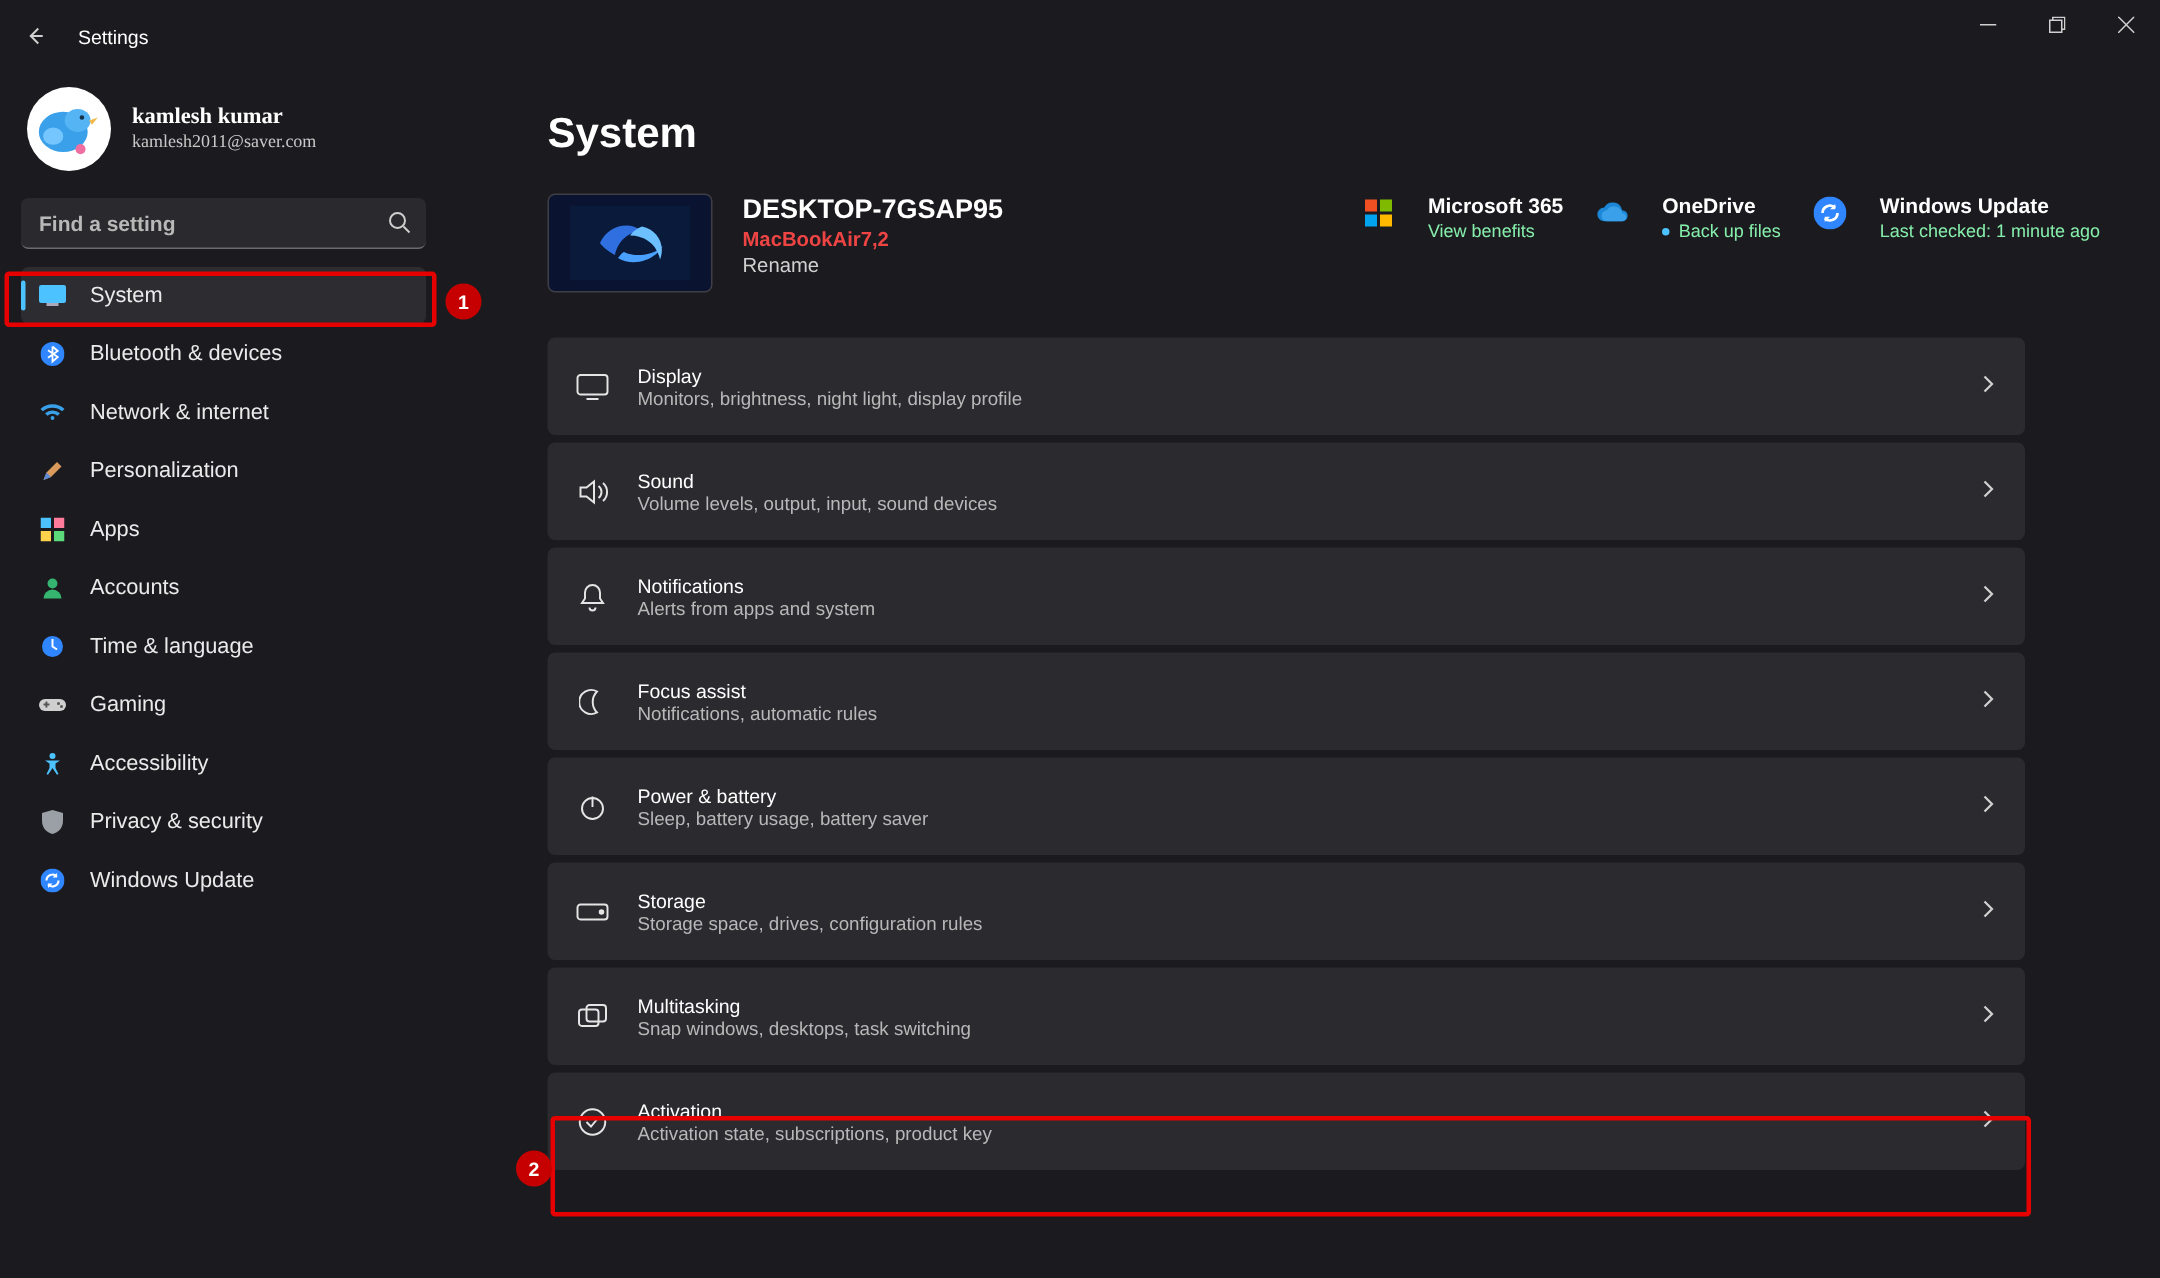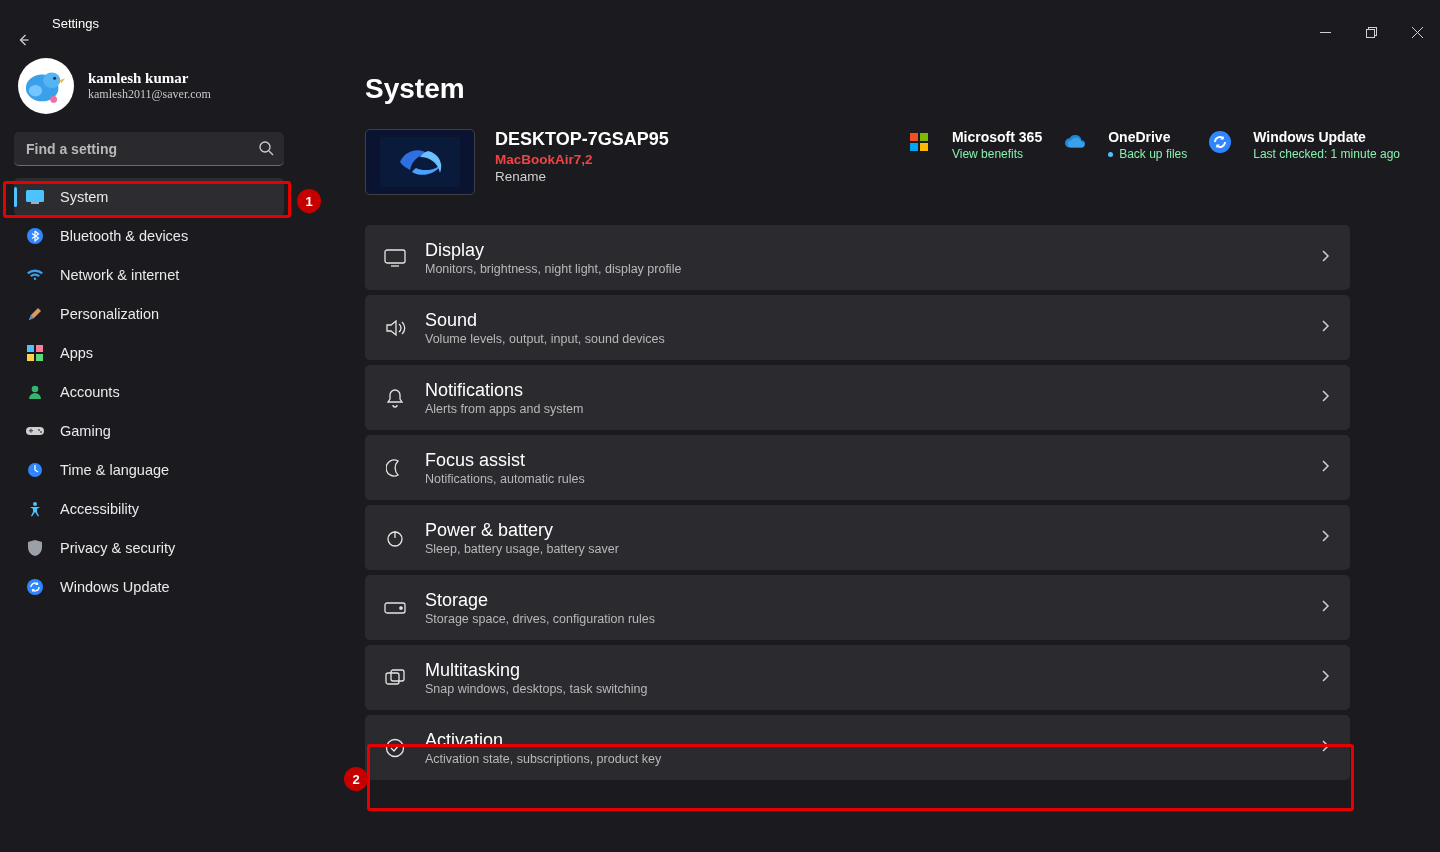--- a/index.html
+++ b/index.html
@@ -1,20 +1,20 @@
 <!DOCTYPE html>
 <html><head>
 <meta charset="utf-8">
 <style>
   * { box-sizing: border-box; margin: 0; padding: 0; }
   html, body { width: 1440px; height: 852px; background: #1b1b1f; color: #fff; font-family: "Segoe UI", "Segoe UI Variable", Arial, sans-serif; font-size: 14px; overflow: hidden; }
   body { position: relative; }
 
   
-  .titlebar { position: absolute; top: 16px; left: 0; right: 0; height: 48px; display: flex; }
+  .titlebar { position: absolute; top: 0; left: 0; right: 0; height: 48px; display: flex; align-items: center; }
   .tb-back { width: 48px; height: 48px; display:flex; align-items:center; justify-content:center; color:#d0d0d0;}
   .tb-title { font-size: 13px; color:#fff; margin-left: 4px;}
   .wincontrols { position:absolute; right:0; top:0; height:32px; display:flex; }
   .wincontrols div { width:46px; height:32px; display:flex; align-items:center; justify-content:center; color:#d0d0d0; }
 
   
   .sidebar { position:absolute; left:0; top:48px; width:300px; bottom:0; padding:10px 14px 0 14px; }
   .profile { display:flex; align-items:center; gap:14px; margin-bottom:18px; padding-left:4px;font-family:Liberation Serif, serif;}
   .avatar { width:56px; height:56px; border-radius:50%; background:#fff; display:flex; align-items:center; justify-content:center; overflow:hidden;}
   .avatar svg { width:46px; height:46px; }
@@ -45,21 +45,21 @@
   .badge { display:flex; align-items:flex-start; gap:22px; }
   .badge .bicon { width:22px; height:22px; display:flex; align-items:center; justify-content:center; margin-top:2px;}
   .badge .btitle { font-size:14px; font-weight:600; }
   .badge .bsub { font-size:12px; color:#86efac; margin-top:2px; display:flex; align-items:center; gap:6px;}
   .dot { width:5px; height:5px; border-radius:50%; background:#4cc2ff; display:inline-block;}
 
   
   .settings-list { display:flex; flex-direction:column; gap:5px; max-width: 985px;}
   .srow { background:#2b2b2f; border-radius:5px; height:65px; display:flex; align-items:center; padding:0 20px 0 18px; cursor:default;}
   .srow .sicon { width:24px; height:24px; display:flex; align-items:center; justify-content:center; color:#e5e5e5; margin-right:18px;}
-  .srow .stitle { font-size:18px; }
+  .srow .stitle { font-size:13px; }
   .srow .ssub { font-size:12.5px; color:#b8b8b8; margin-top:1px;}
   .srow .chev { margin-left:auto; color:#d0d0d0; }
 
   
   .anno-box1 { position:absolute; border:3px solid #e60000; border-radius:3px; pointer-events:none; left:3px; top:181px; width:288px; height:37px;}
   .anno-num { position:absolute; width:24px; height:24px; border-radius:50%; background:#c60000; color:#fff; font-size:13px; font-weight:600; display:flex; align-items:center; justify-content:center; pointer-events:none;}
   .anno-n1 { left:297px; top:189px; }
   .anno-box2 { position:absolute; border:3px solid #e60000; border-radius:3px; pointer-events:none; left:367px; top:744px; width:987px; height:67px;}
   .anno-n2 { left:344px; top:767px; }
 </style>
@@ -174,38 +174,38 @@
       <span class="nicon">
           <svg width="16" height="16" viewBox="0 0 16 16" fill="#35b56f">
             <circle cx="8" cy="5" r="3.3"></circle>
             <path d="M2 15a6 6 0 0112 0z"></path>
           </svg>
         </span>
       <span>Accounts</span>
     </div>
     <div class="navitem">
       <span class="nicon">
+          <svg width="16" height="16" viewBox="0 0 16 16">
+            <circle cx="8" cy="8" r="7" fill="#2f86ff"></circle>
+            <path d="M8 3v5l3 2" stroke="#fff" stroke-width="1.3" fill="none"></path>
+          </svg>
+        </span>
+      <span>Time &amp; language</span>
+    </div>
+    <div class="navitem">
+      <span class="nicon">
           <svg width="18" height="12" viewBox="0 0 18 12" fill="#cfcfcf">
             <rect x="0" y="2" width="18" height="8" rx="4"></rect>
             <circle cx="13" cy="5" r="1" fill="#555"></circle>
             <circle cx="15" cy="7" r="1" fill="#555"></circle>
             <rect x="3" y="5" width="4" height="1.3" fill="#555"></rect>
             <rect x="4.3" y="3.7" width="1.3" height="4" fill="#555"></rect>
           </svg>
         </span>
       <span>Gaming</span>
-    </div>
-    <div class="navitem">
-      <span class="nicon">
-          <svg width="16" height="16" viewBox="0 0 16 16">
-            <circle cx="8" cy="8" r="7" fill="#2f86ff"></circle>
-            <path d="M8 3v5l3 2" stroke="#fff" stroke-width="1.3" fill="none"></path>
-          </svg>
-        </span>
-      <span>Time &amp; language</span>
     </div>
     <div class="navitem">
       <span class="nicon">
           <svg width="16" height="16" viewBox="0 0 16 16" fill="#4cc2ff">
             <circle cx="8" cy="3" r="2"></circle>
             <path d="M3 6h10l-3 2v3l2 4-1 .5L8 11l-3 4.5-1-.5 2-4V8z"></path>
           </svg>
         </span>
       <span>Accessibility</span>
     </div>

